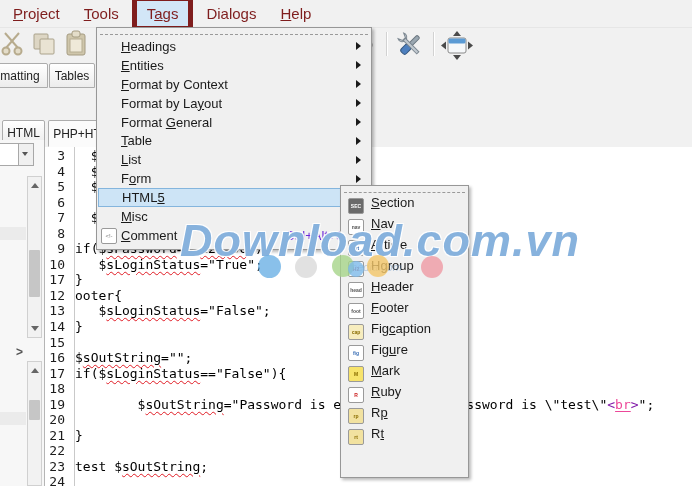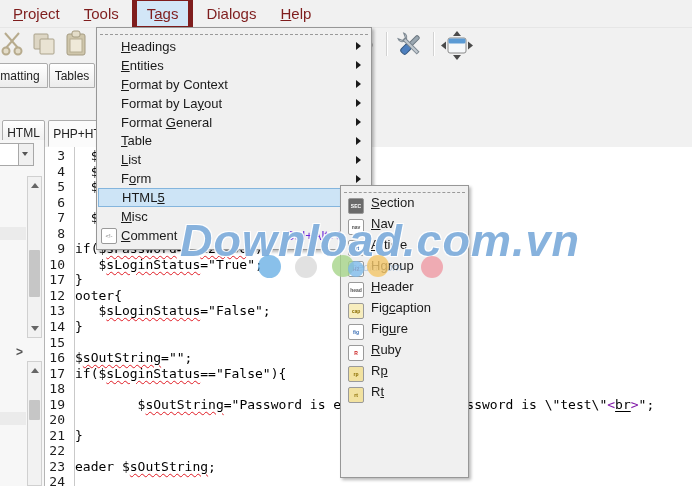--- a/index.html
+++ b/index.html
@@ -44,21 +44,21 @@
   .gutter{position:absolute;left:0;top:1px;width:24px;}
   .gutter .ln{height:15.55px;line-height:15.55px;font:13px "DejaVu Sans Mono",monospace;
               color:#1c1c1c;text-align:right;padding-right:4px;}
   .gutter-border{position:absolute;left:29px;top:0;width:1px;height:339px;background:#c9c9c9;}
   .code{position:absolute;left:30px;top:1px;}
   .code .cl{height:15.55px;line-height:15.55px;font:13px "DejaVu Sans Mono",monospace;
             color:#000;white-space:pre;}
   .w{text-decoration-line:underline;text-decoration-style:wavy;text-decoration-color:#e01b24;
      text-decoration-thickness:1px;text-underline-offset:2px;}
   .t{color:#8018a8;}
-  .tw{color:#000000;text-decoration-line:underline;text-decoration-style:wavy;
+  .tw{color:#ec4899;text-decoration-line:underline;text-decoration-style:wavy;
       text-decoration-color:#e01b24;text-decoration-thickness:1px;text-underline-offset:2px;text-decoration:underline;}
 
   
   .popup{position:absolute;background:#f0f0f0;border:1px solid #979797;
          box-shadow:2px 2px 3px rgba(0,0,0,.28);box-sizing:border-box;font-size:13px;color:#1a1a1a;}
   .tearoff{height:5px;border-bottom:1px dashed #9a9a9a;margin:1px 3px 2px 3px;}
   .mi{position:relative;height:18.9px;display:flex;align-items:center;padding-left:24px;box-sizing:border-box;}
   .mi.sel{background:#cde4f6;border:1px solid #84b5dd;margin:0 1px;padding-left:23px;}
   .mi-arrow{position:absolute;right:6px;top:50%;margin-top:-4px;width:0;height:0;
             border:4px solid transparent;border-left:5px solid #1a1a1a;}
@@ -230,21 +230,21 @@
         <div class="cl"><span>   $</span><span class="w">sLoginStatus</span><span>="False";</span></div>
         <div class="cl"><span>}</span></div>
         <div class="cl"></div>
         <div class="cl"><span>$</span><span class="w">sOutString</span><span>="";</span></div>
         <div class="cl"><span>if($</span><span class="w">sLoginStatus</span><span>=="False"){</span></div>
         <div class="cl"></div>
         <div class="cl"><span>        $</span><span class="w">sOutString</span><span>="Password is error! Default password is \"test\"</span><span class="t">&lt;</span><span class="tw">br</span><span class="t">&gt;</span><span>";</span></div>
         <div class="cl"></div>
         <div class="cl"><span>}</span></div>
         <div class="cl"></div>
-        <div class="cl"><span>eader $</span><span class="w">sOutString</span><span>;</span></div>
+        <div class="cl"><span>test $</span><span class="w">sOutString</span><span>;</span></div>
         <div class="cl"></div>
       </div>
   </div>
 
   <div class="popup" style="left:96px;top:27px;width:276px;height:223px;z-index:20">
     <div class="tearoff"></div>
     <div>
         <div class="mi">
           <span><span class="mn">H</span>eadings</span>
           <span class="mi-arrow"></span>
@@ -310,26 +310,34 @@
         </div>
         <div class="smi">
           <span class="smi-icon" style="color: rgb(192, 57, 43); background: rgb(255, 255, 255);">H2</span>
           <span>H<span class="mn">g</span>roup</span>
         </div>
         <div class="smi">
           <span class="smi-icon" style="color: rgb(85, 85, 85); background: rgb(255, 255, 255);">head</span>
           <span><span class="mn">H</span>eader</span>
         </div>
         <div class="smi">
+          <span class="smi-icon" style="color: rgb(85, 85, 85); background: rgb(255, 255, 255);">foot</span>
+          <span><span class="mn">F</span>ooter</span>
+        </div>
+        <div class="smi">
           <span class="smi-icon" style="color: rgb(138, 109, 0); background: rgb(247, 237, 190);">cap</span>
           <span>Fig<span class="mn">c</span>aption</span>
         </div>
         <div class="smi">
           <span class="smi-icon" style="color: rgb(59, 111, 181); background: rgb(255, 255, 255);">fig</span>
           <span>Fig<span class="mn">u</span>re</span>
+        </div>
+        <div class="smi">
+          <span class="smi-icon" style="color: rgb(138, 109, 0); background: rgb(247, 227, 107);">M</span>
+          <span><span class="mn">M</span>ark</span>
         </div>
         <div class="smi">
           <span class="smi-icon" style="color: rgb(204, 34, 34); background: rgb(255, 255, 255);">R</span>
           <span><span class="mn">R</span>uby</span>
         </div>
         <div class="smi">
           <span class="smi-icon" style="color: rgb(138, 109, 0); background: rgb(242, 226, 160);">rp</span>
           <span>R<span class="mn">p</span></span>
         </div>
         <div class="smi">

